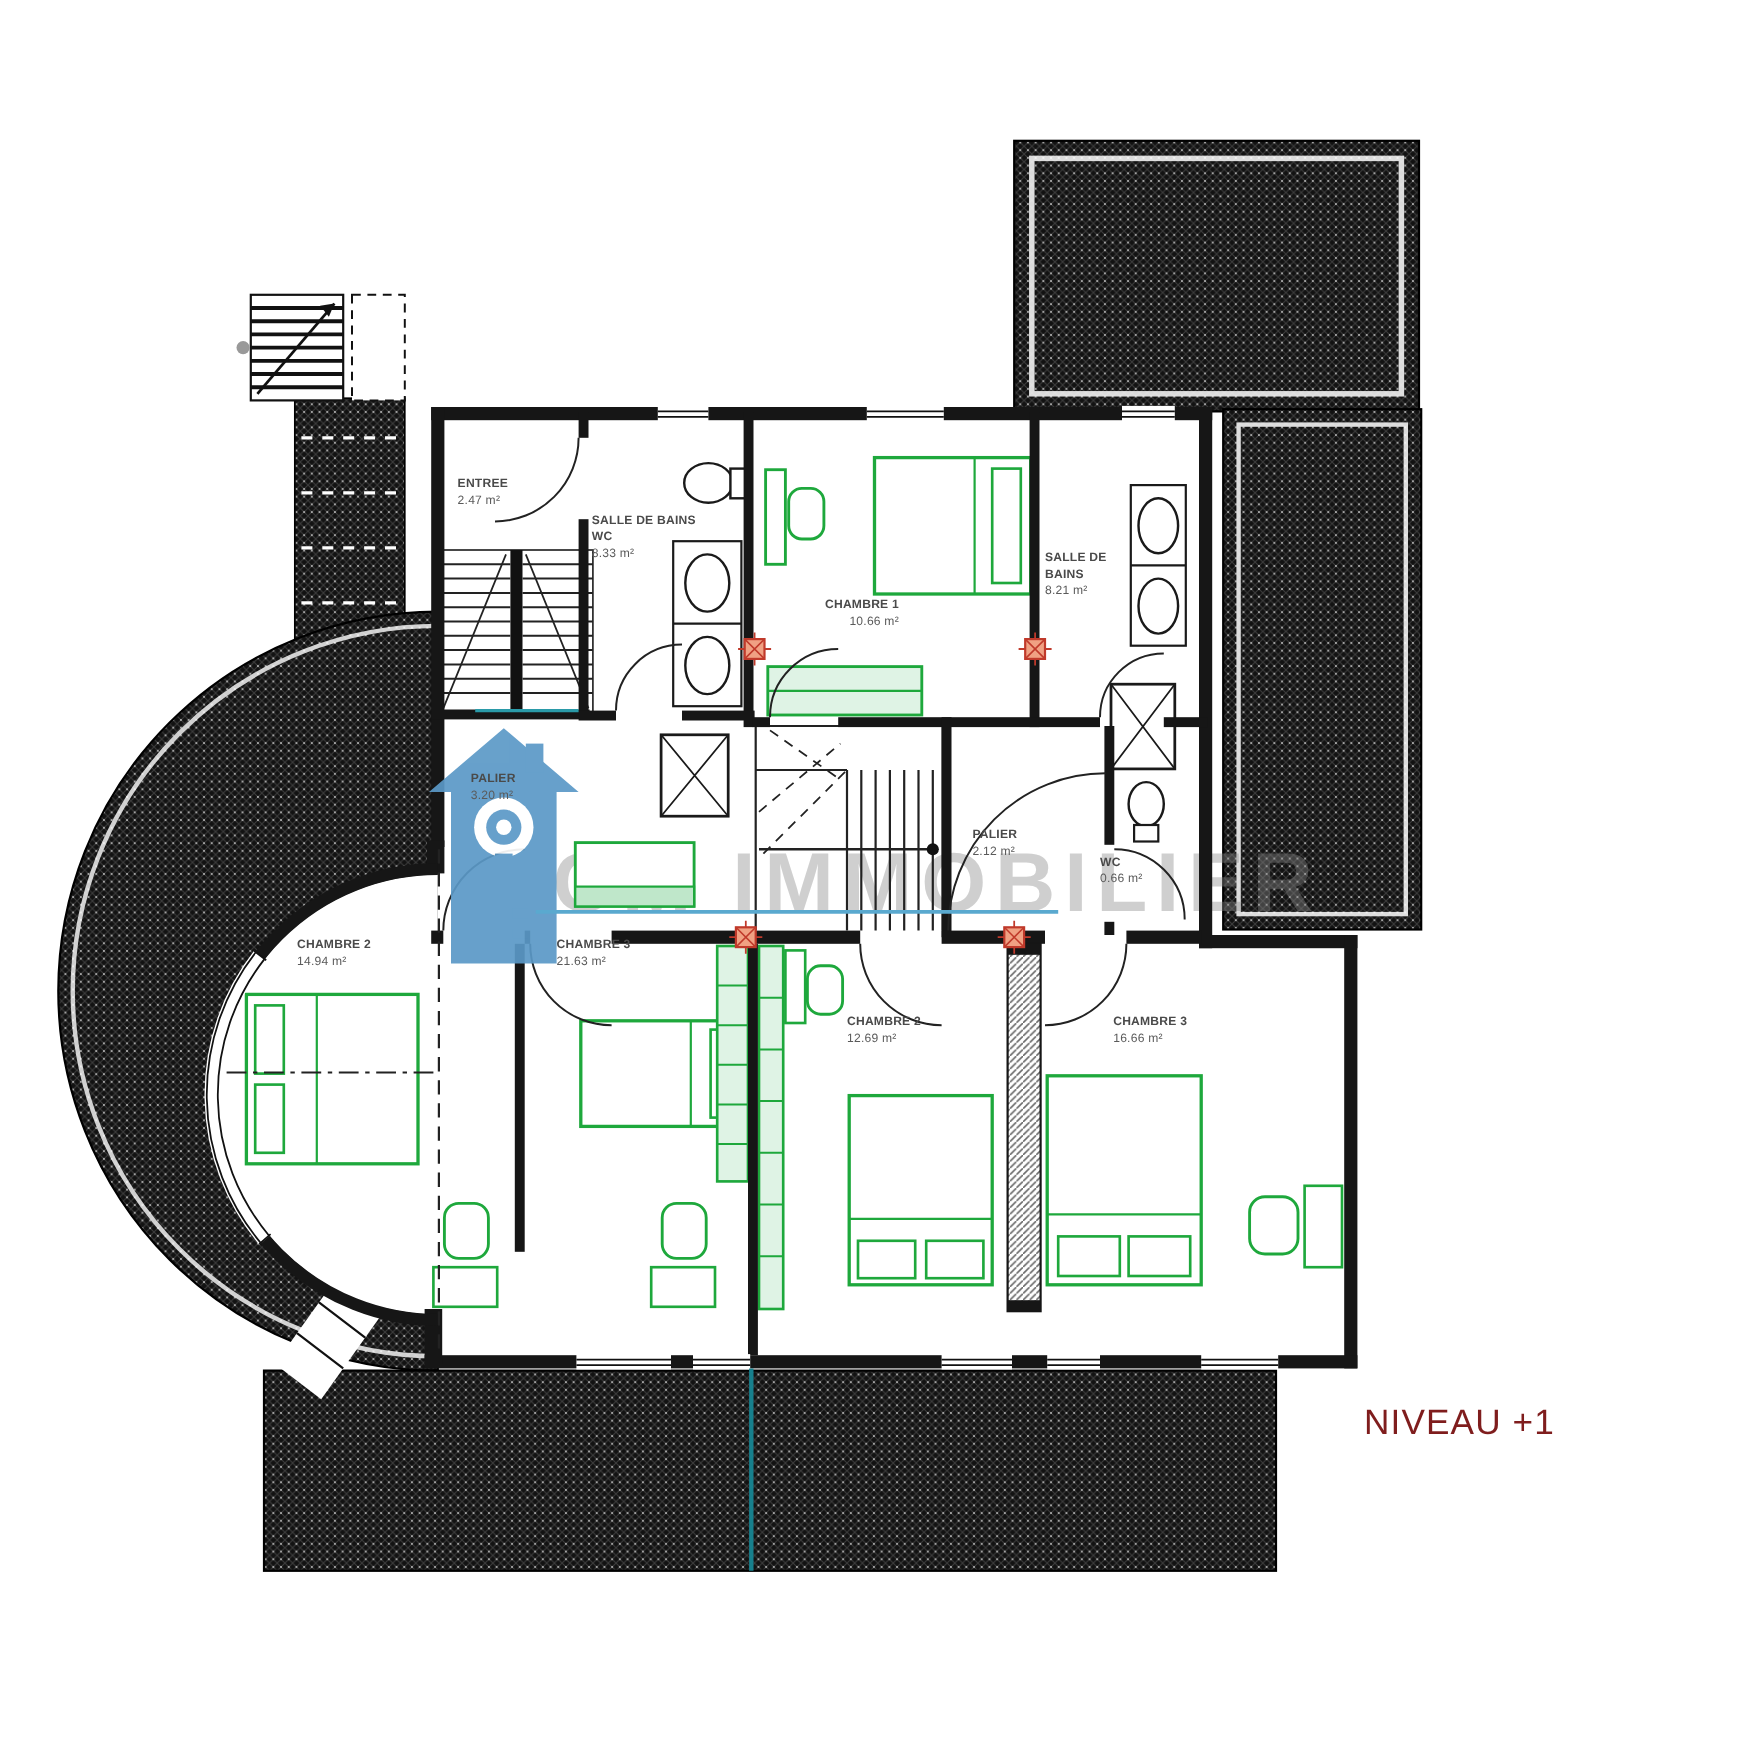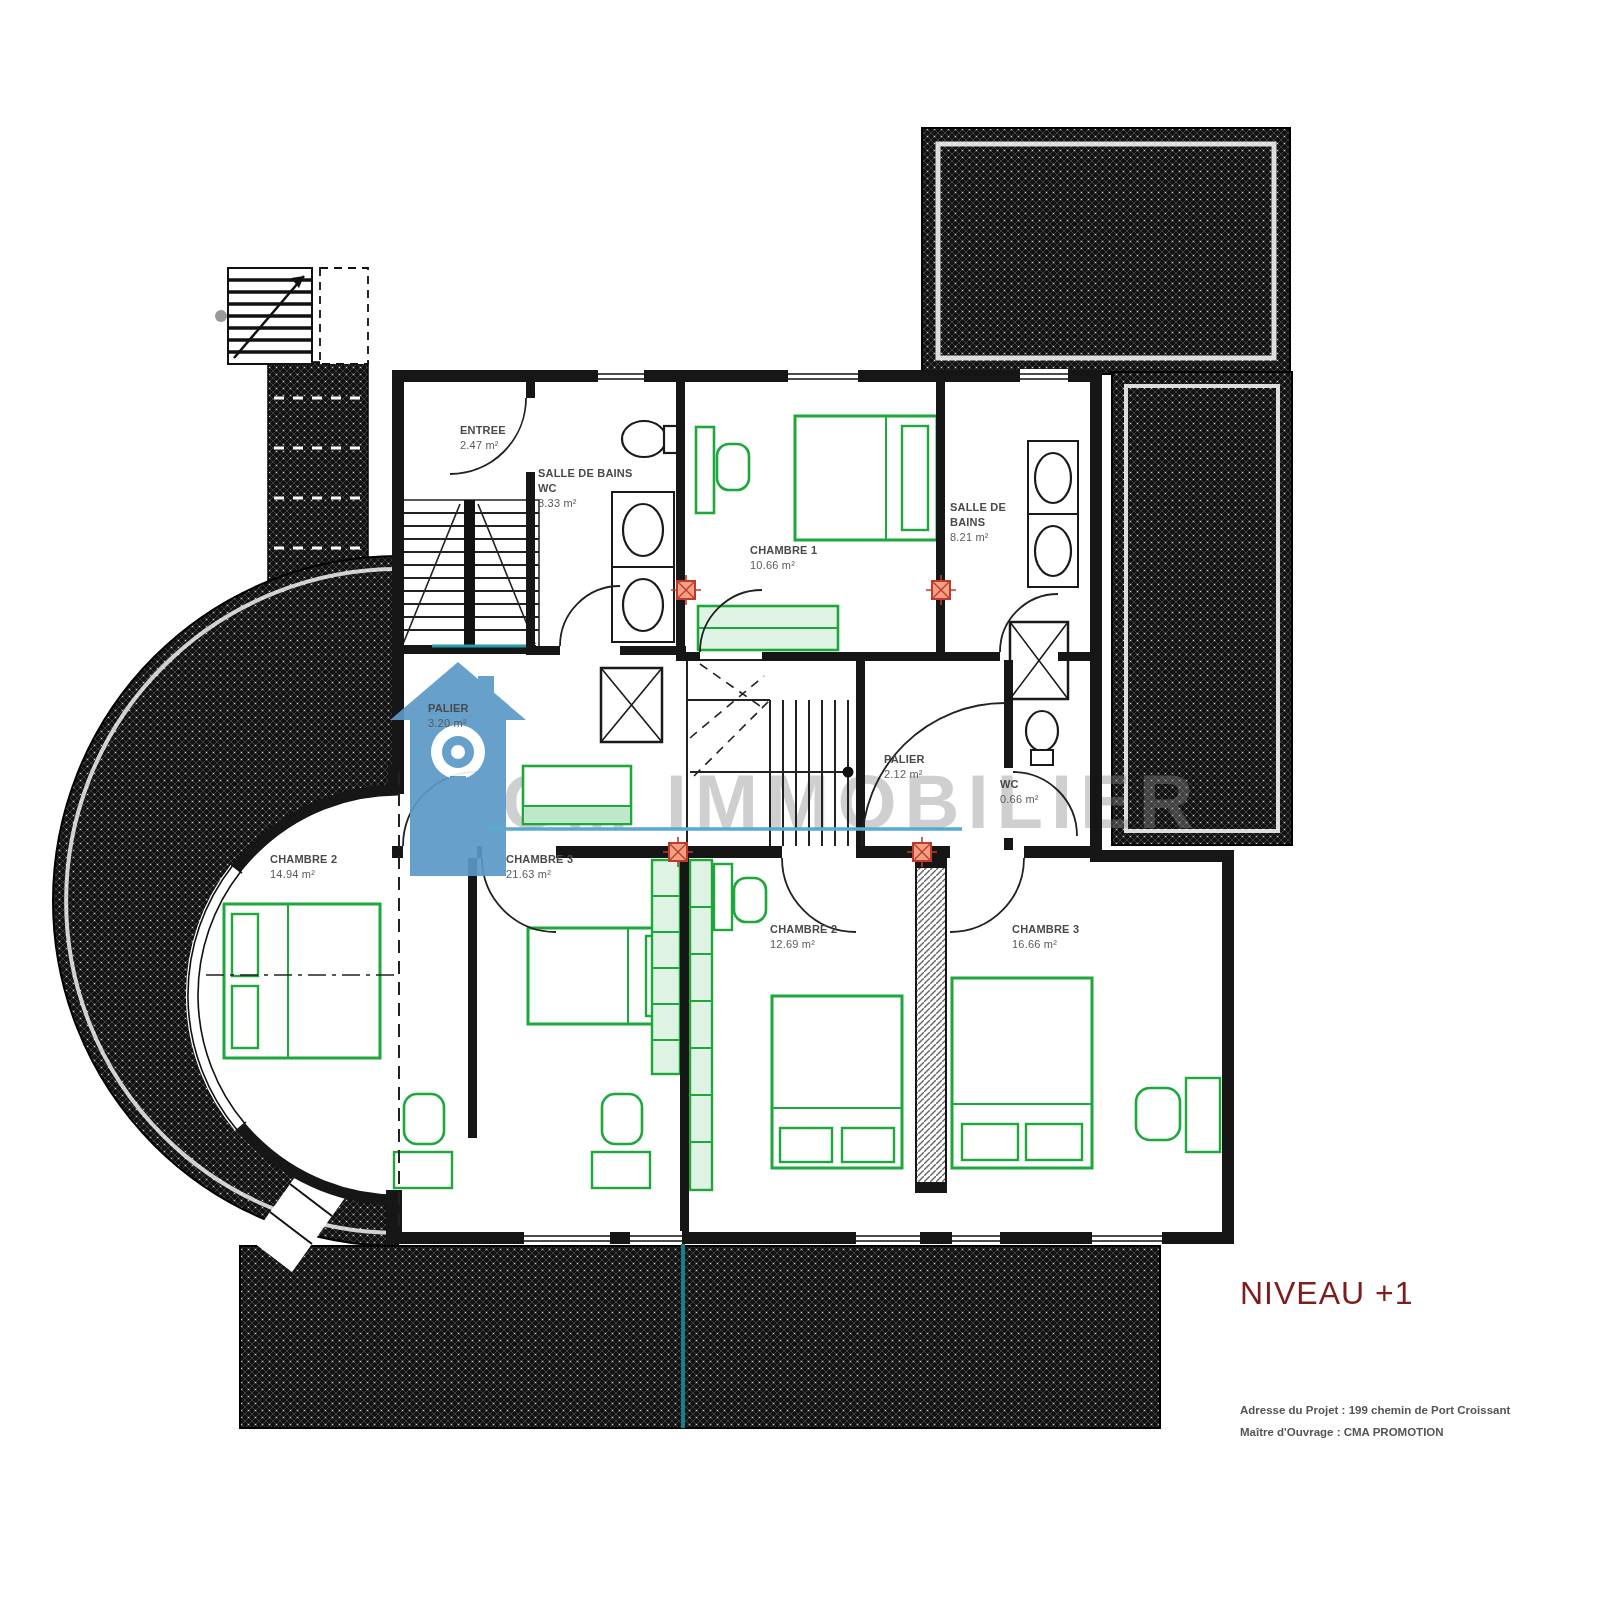--- a/index.html
+++ b/index.html
@@ -314,30 +314,30 @@
         </g>
   </g>
 
   <g>
     <line x1="432" y1="646" x2="526" y2="646" stroke="#2a9aa8" stroke-width="3"></line>
     <line x1="487" y1="829" x2="962" y2="829" stroke="#5aa9cf" stroke-width="3.5"></line>
     <line x1="683" y1="1244" x2="683" y2="1428" stroke="#17808d" stroke-width="4"></line>
   </g>
 </svg>
 
-<div class="lbl" style="left:416px;top:423px;margin-left:44px;">
+<div class="lbl" style="left:416px;top:433px;">
   <span>ENTREE</span>
   <span class="larea">2.47 m²</span>
 </div>
 <div class="lbl" style="left:538px;top:466px;">
   <span>SALLE DE BAINS</span>
   <span>WC</span>
   <span class="larea">8.33 m²</span>
 </div>
-<div class="lbl" style="left:750px;top:543px;">
+<div class="lbl" style="left:750px;top:543px;text-align:right;">
   <span>CHAMBRE 1</span>
   <span class="larea">10.66 m²</span>
 </div>
 <div class="lbl" style="left:950px;top:500px;width:64px;">
   <span>SALLE DE BAINS</span>
   <span class="larea">8.21 m²</span>
 </div>
 <div class="lbl" style="left:428px;top:701px;">
   <span>PALIER</span>
   <span class="larea">3.20 m²</span>
@@ -362,18 +362,14 @@
   <span>CHAMBRE 2</span>
   <span class="larea">12.69 m²</span>
 </div>
 <div class="lbl" style="left:1012px;top:922px;">
   <span>CHAMBRE 3</span>
   <span class="larea">16.66 m²</span>
 </div>
 
 <div id="level-title">NIVEAU +1</div>
 
-<div id="project-info">
-  <span>Adresse du Projet : 199 chemin de Port Croissant</span>
-  <span>Maître d'Ouvrage : CMA PROMOTION</span>
-</div>
 
 </div>
 
 </body></html>

